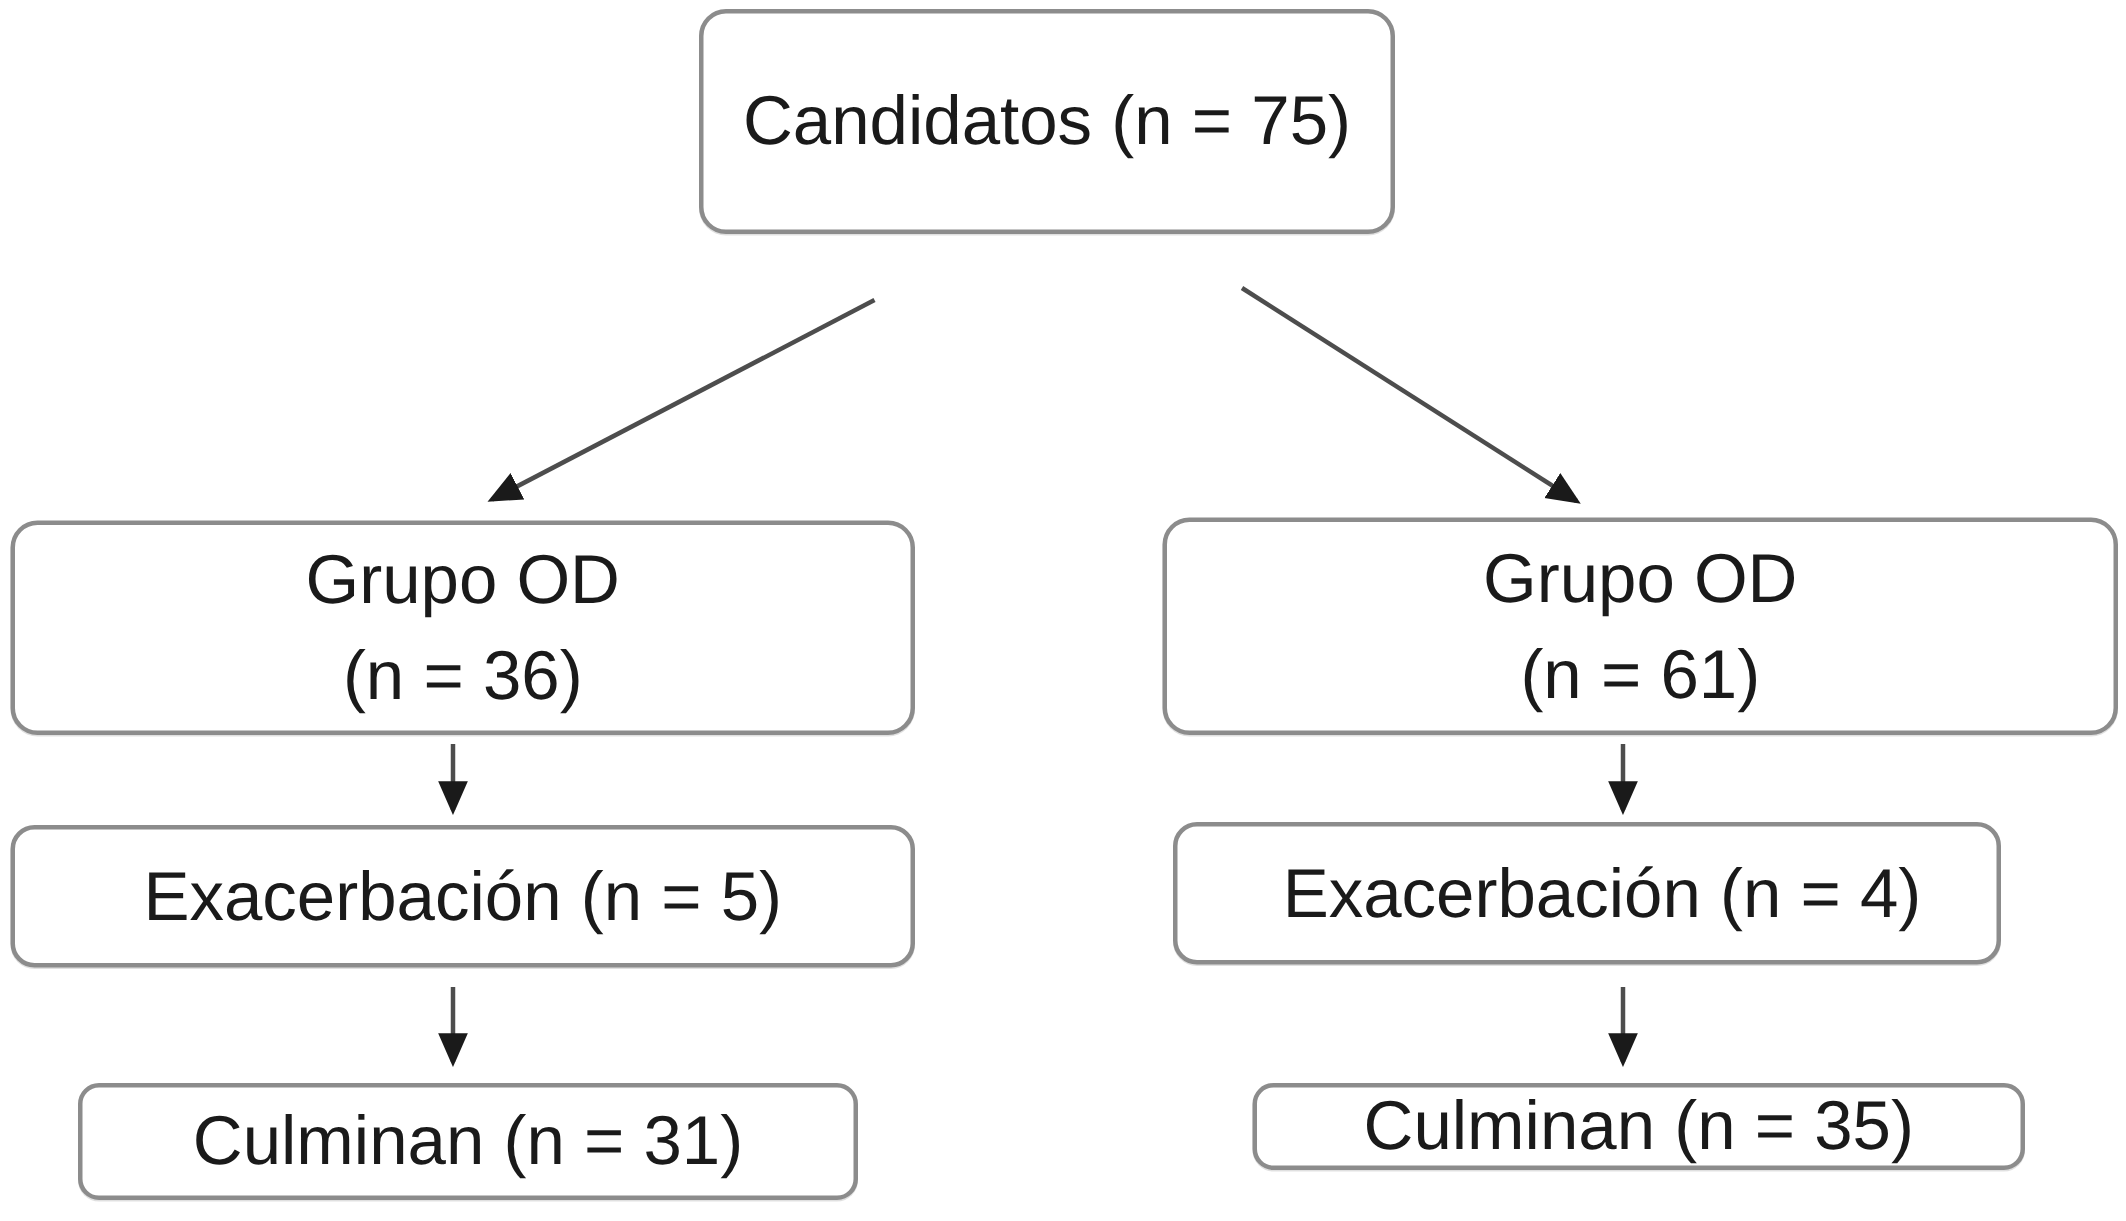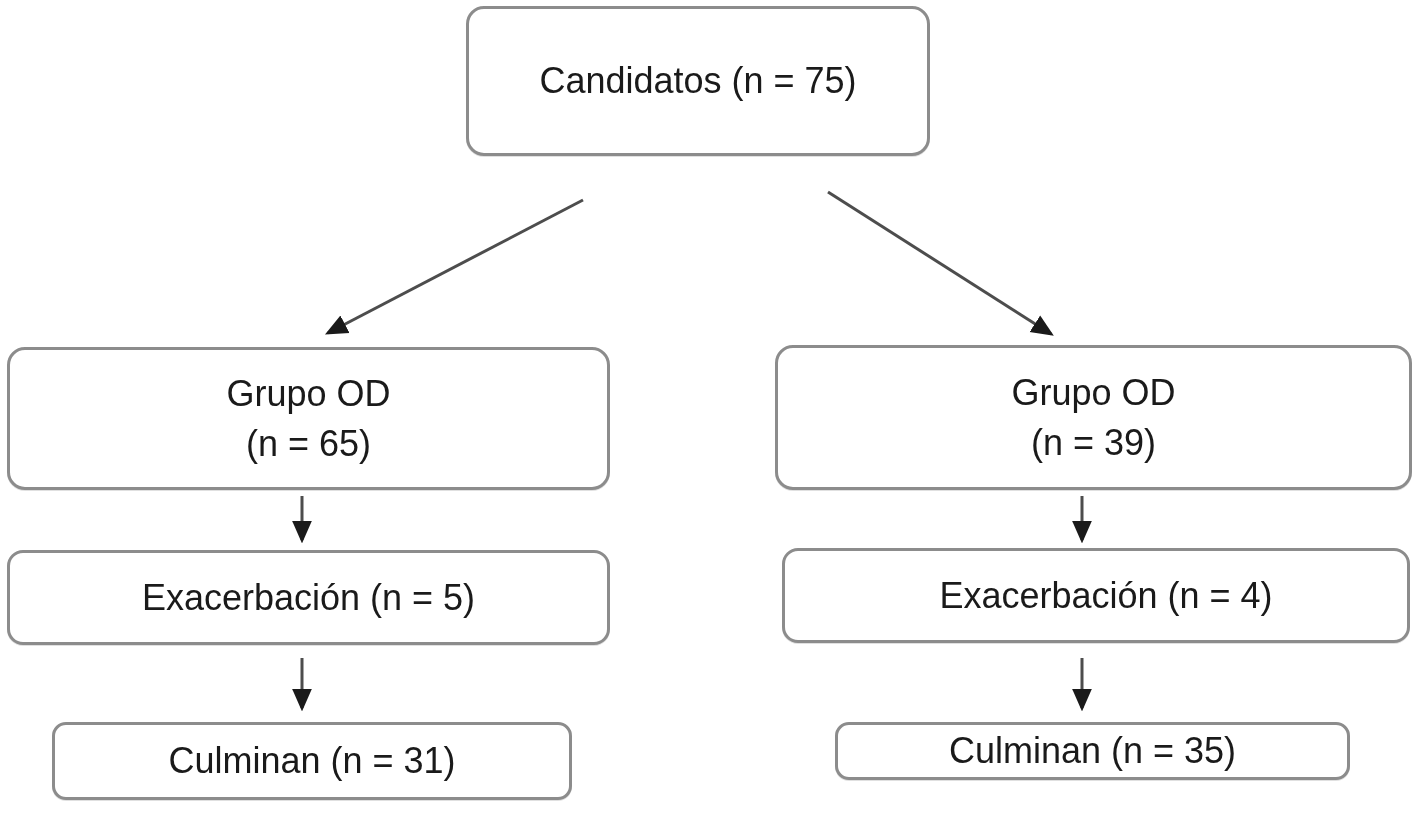--- a/index.html
+++ b/index.html
@@ -20,30 +20,30 @@
     position: absolute;
     box-sizing: border-box;
     background: #ffffff;
     border: 3px solid #8c8c8c;
     border-radius: 18px;
     display: flex;
     flex-direction: column;
     align-items: center;
     justify-content: center;
     text-align: center;
-    font-size: 36px;
+    font-size: 46px;
     line-height: 1.38;
     color: #1a1a1a;
     box-shadow: 0 1px 0 rgba(0,0,0,0.12);
   }
   .node--candidatos { left: 466px; top: 6px;   width: 464px; height: 150px; }
   .node--grupo-l    { left: 7px;   top: 347px; width: 603px; height: 143px; }
   .node--grupo-r    { left: 775px; top: 345px; width: 637px; height: 145px; }
   .node--exac-l     { left: 7px;   top: 550px; width: 603px; height: 95px; border-radius: 16px; justify-content: center; }
-  .node--exac-r     { left: 782px; top: 548px; width: 628px; height: 95px; border-radius: 16px; padding-left: 20px; }
+  .node--exac-r     { left: 782px; top: 548px; width: 552px; height: 95px; border-radius: 16px; padding-left: 20px; }
   .node--culm-l     { left: 52px;  top: 722px; width: 520px; height: 78px; border-radius: 14px; }
   .node--culm-r     { left: 835px; top: 722px; width: 515px; height: 58px; border-radius: 14px; }
   .arrows {
     position: absolute;
     left: 0; top: 0;
     width: 1417px;
     height: 814px;
   }
 </style>
 </head>
@@ -64,26 +64,26 @@
     <line x1="1082" y1="496" x2="1082" y2="540" stroke="#4d4d4d" stroke-width="3" marker-end="url(#ah)"></line>
     <line x1="1082" y1="658" x2="1082" y2="708" stroke="#4d4d4d" stroke-width="3" marker-end="url(#ah)"></line>
   </svg>
 
   <div class="node node--candidatos">
     <span>Candidatos (n = 75)</span>
   </div>
 
   <div class="node node--grupo-l">
     <span>Grupo OD</span>
-    <span>(n = 65)</span>
+    <span>(n = 36)</span>
   </div>
 
   <div class="node node--grupo-r">
     <span>Grupo OD</span>
-    <span>(n = 39)</span>
+    <span>(n = 61)</span>
   </div>
 
   <div class="node node--exac-l">
     <span>Exacerbación (n = 5)</span>
   </div>
 
   <div class="node node--exac-r">
     <span>Exacerbación (n = 4)</span>
   </div>
 

